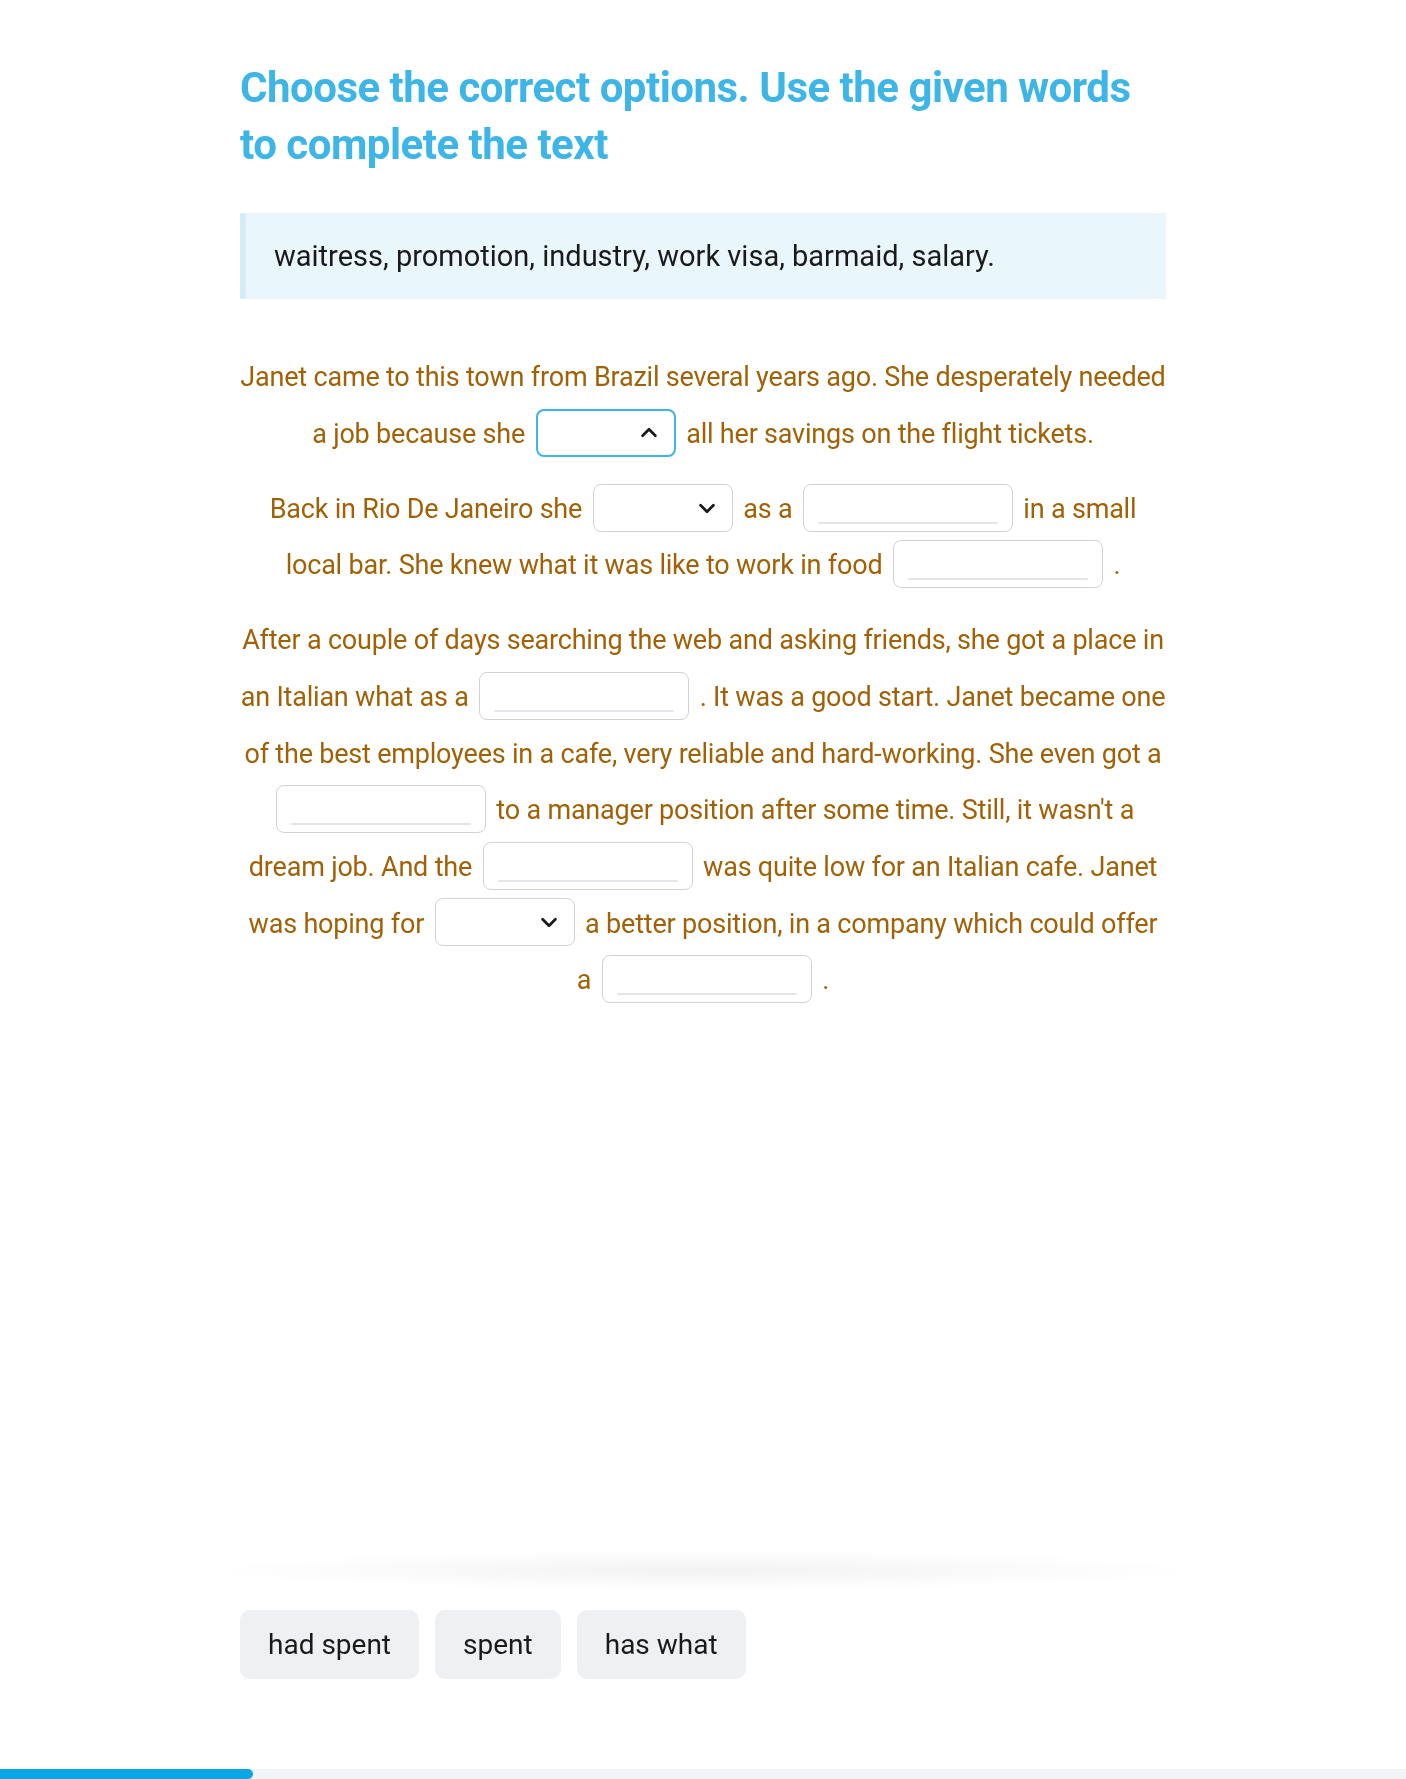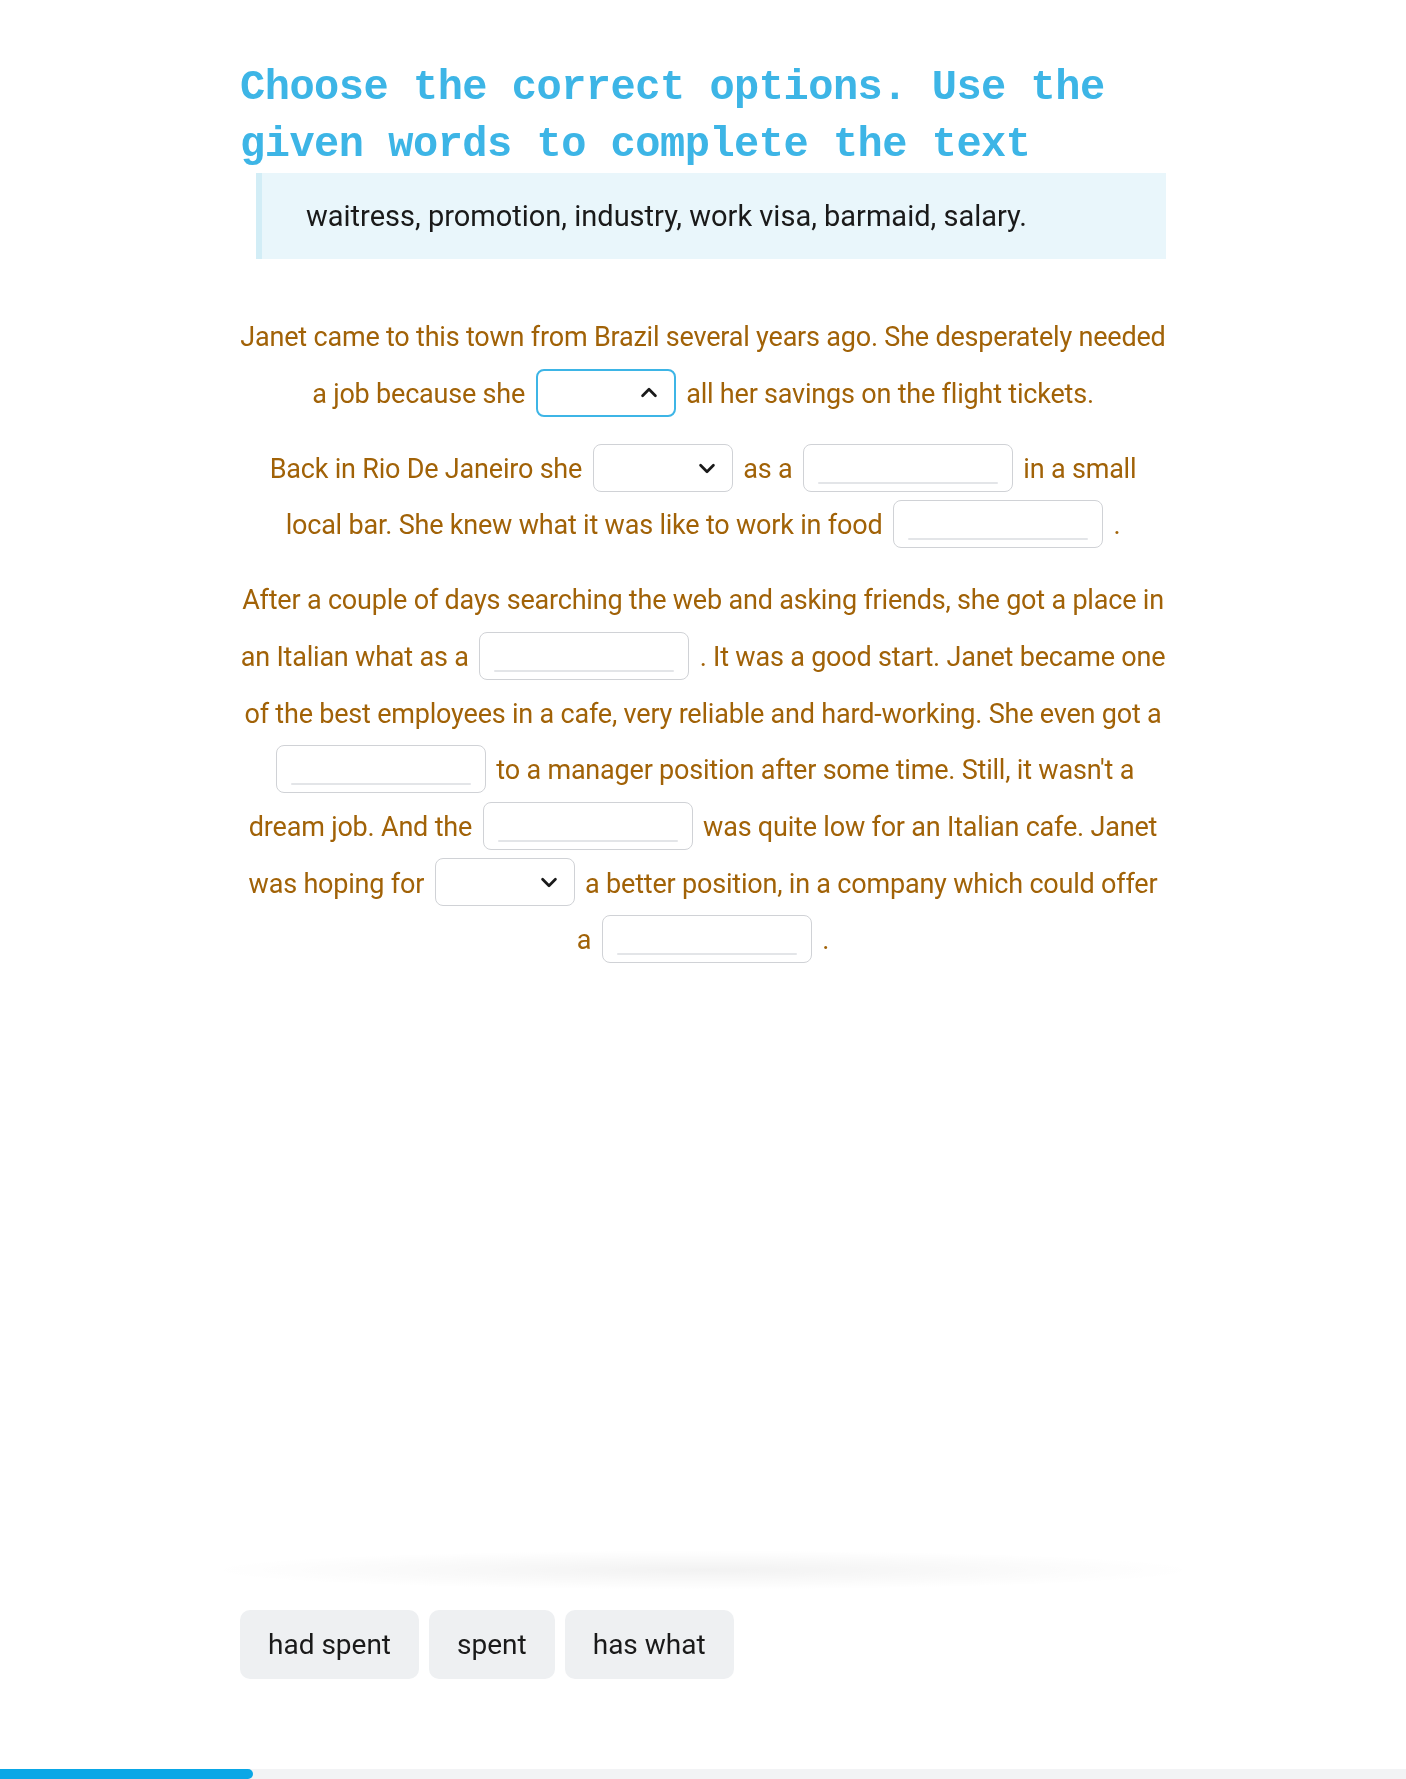--- a/index.html
+++ b/index.html
@@ -13,30 +13,29 @@
   }
   .page {
     padding: 60px 240px 0 240px;
   }
   .title {
     color: #3db5e6;
     font-size: 42px;
     font-weight: 700;
     line-height: 1.35;
     letter-spacing: -0.5px;
-    font-family: Liberation Mono, monospace;
+    margin-bottom: 40px;
   }
   .word-bank {
     background: #e9f6fb;
     border-left: 6px solid #d2edf6;
-    padding: 26px 44px;
+    padding: 26px 28px;
     font-size: 29px;
     color: #1a1a1a;
     margin-bottom: 50px;
-    margin-left: 16px;
   }
   .passage {
     font-size: 27px;
     color: #a16207;
     line-height: 2.1;
     letter-spacing: -0.2px;
     text-align: center;
   }
   .passage p { margin-bottom: 18px; }
   .blank-select,
@@ -82,21 +81,21 @@
     bottom: 40px;
   }
   .shelf-shadow {
     height: 40px;
     margin: 0 200px 20px 200px;
     border-radius: 12px;
     background: radial-gradient(ellipse at center, rgba(0,0,0,0.05) 0%, rgba(0,0,0,0) 70%);
   }
   .answer-shelf {
     display: flex;
-    gap: 10px;
+    gap: 16px;
     padding: 0 240px 60px 240px;
   }
   .chip {
     background: #eef0f2;
     color: #1a1a1a;
     font-size: 28px;
     padding: 18px 28px;
     border-radius: 10px;
     cursor: pointer;
   }

